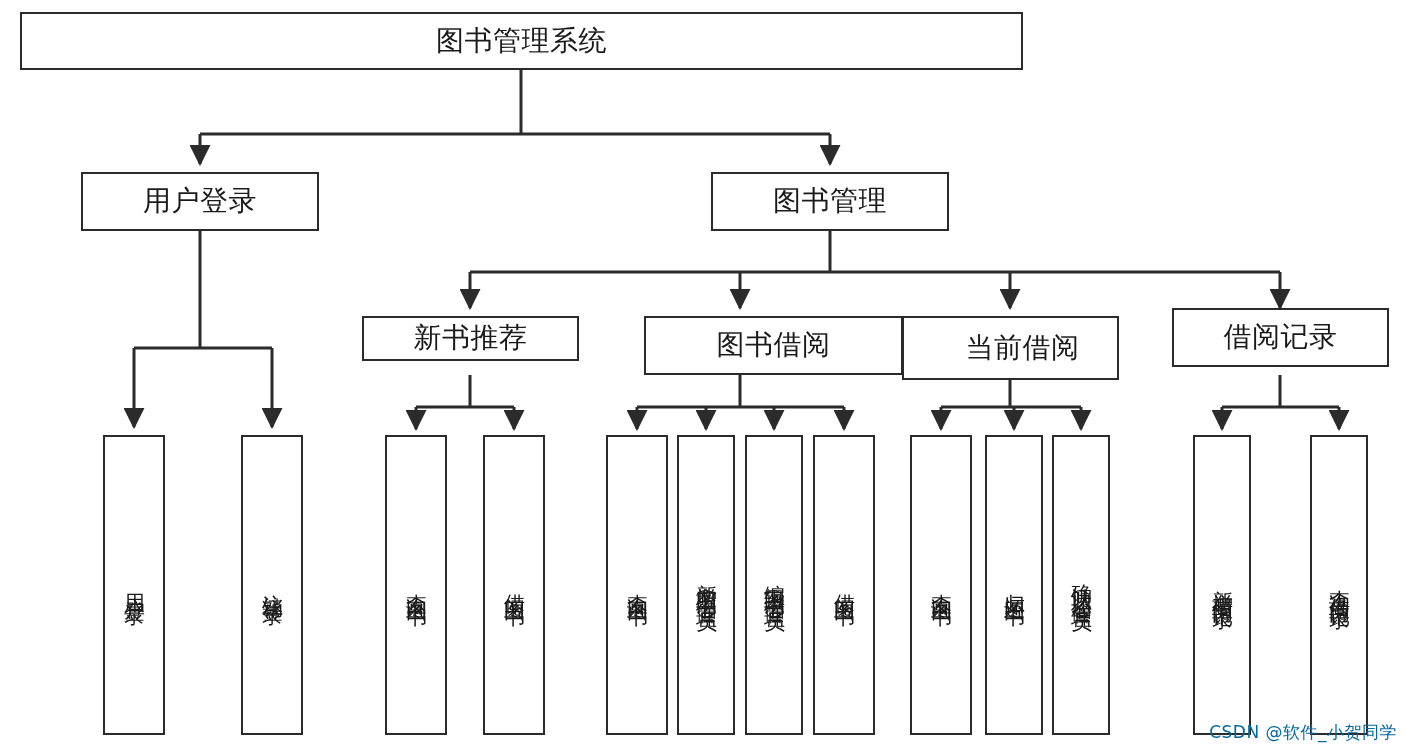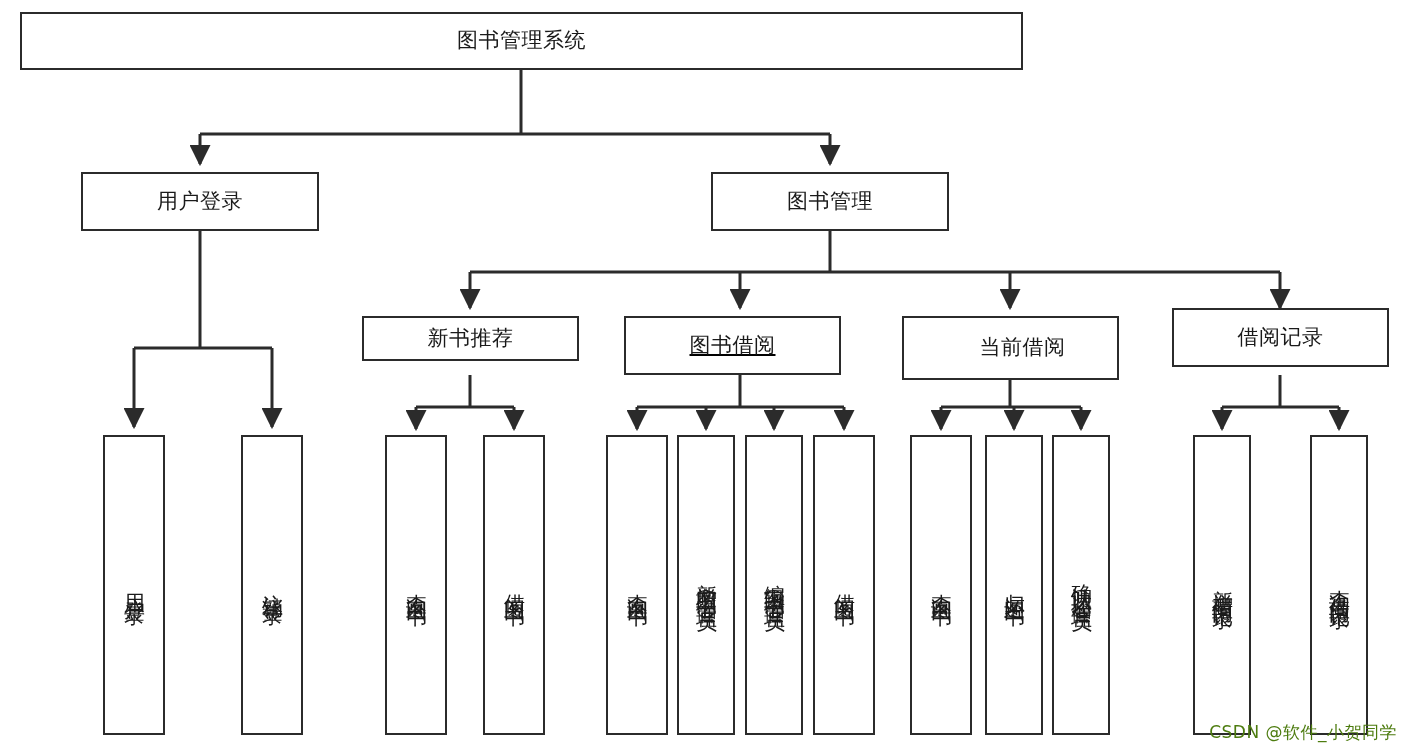--- a/index.html
+++ b/index.html
@@ -27,41 +27,41 @@
   .node-box {
     position: absolute;
     box-sizing: border-box;
     border: 2px solid #2b2b2b;
     background: #ffffff;
     display: flex;
     align-items: center;
     justify-content: center;
   }
   .node-label-h {
-    font-size: 21px;
+    font-size: 28px;
     color: #1a1a1a;
     line-height: 1.1;
     letter-spacing: 0.5px;
     white-space: nowrap;
   }
   .node-label-v {
     font-size: 21px;
     color: #1a1a1a;
     writing-mode: vertical-rl;
     text-orientation: upright;
     letter-spacing: 4px;
     line-height: 1;
     white-space: nowrap;
   }
   #watermark {
     position: absolute;
     right: 8px;
     bottom: 3px;
     font-size: 17px;
-    color: #4d7c0f;
+    color: #0369a1;
     white-space: nowrap;
     letter-spacing: 0.5px;
   }
 </style>
 </head>
 <body>
 
 <div id="canvas">
 
   <svg id="diagram-svg" viewBox="0 0 1405 747" xmlns="http://www.w3.org/2000/svg">
@@ -121,21 +121,21 @@
   <div class="node-box" style="left:81px; top:172px; width:238px; height:59px;">
     <span class="node-label-h">用户登录</span>
   </div>
   <div class="node-box" style="left:711px; top:172px; width:238px; height:59px;">
     <span class="node-label-h">图书管理</span>
   </div>
 
   <div class="node-box" style="left:362px; top:316px; width:217px; height:45px;">
     <span class="node-label-h">新书推荐</span>
   </div>
-  <div class="node-box" style="left:624px; top:316px; width:217px; height:59px;text-decoration:underline;">
+  <div class="node-box" style="left:644px; top:316px; width:259px; height:59px;">
     <span class="node-label-h">图书借阅</span>
   </div>
   <div class="node-box" style="left:902px; top:316px; width:217px; height:64px;padding-left:24px;">
     <span class="node-label-h">当前借阅</span>
   </div>
   <div class="node-box" style="left:1172px; top:308px; width:217px; height:59px;">
     <span class="node-label-h">借阅记录</span>
   </div>
 
   <div class="node-box" style="left:103px; top:435px; width:62px; height:300px;">

